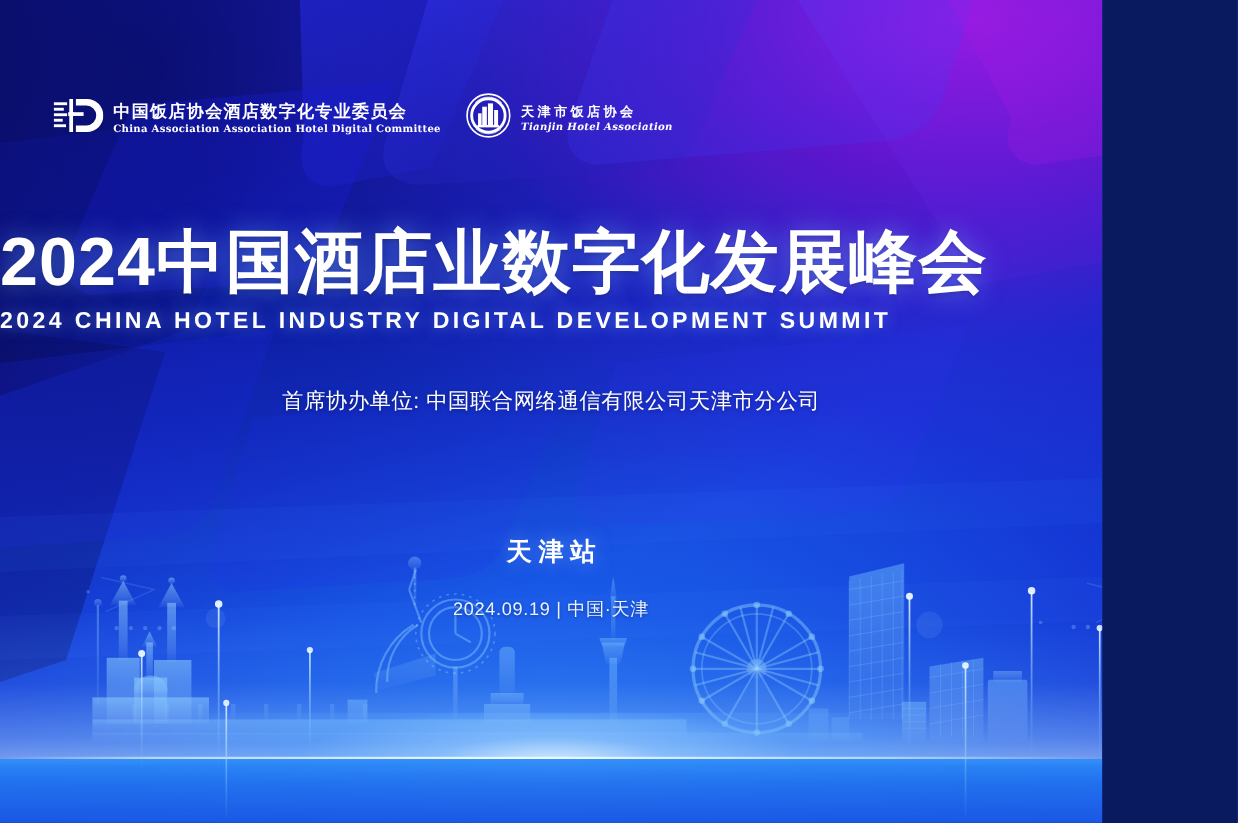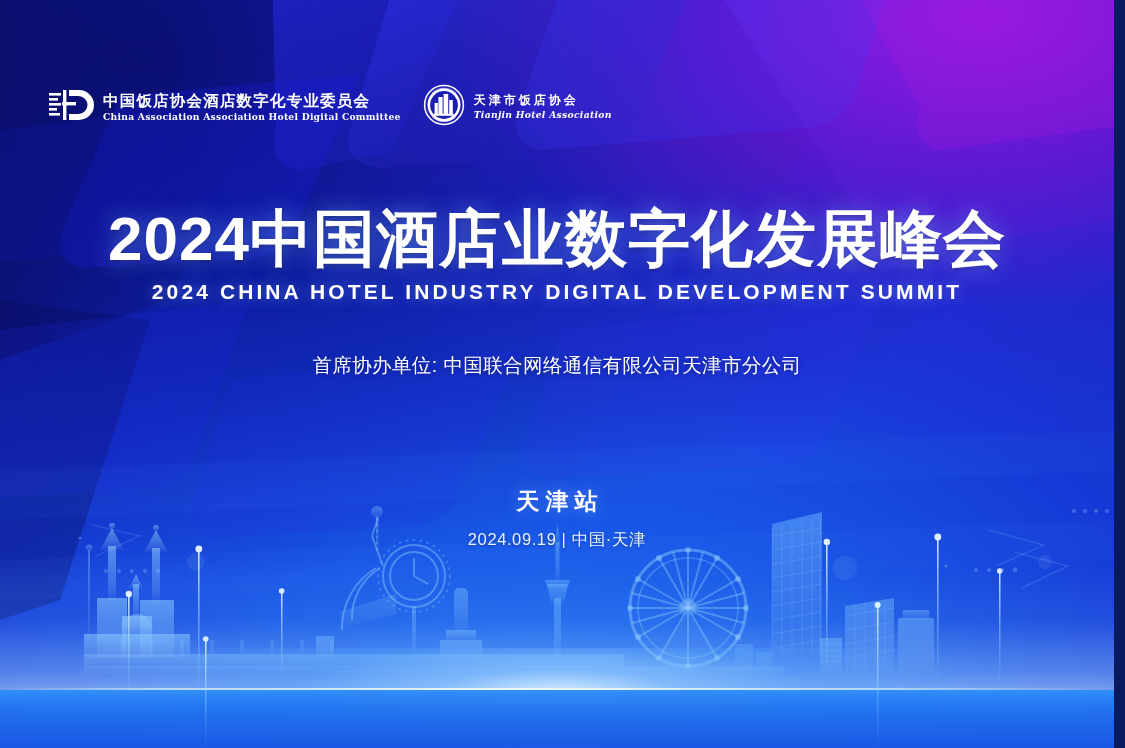--- a/index.html
+++ b/index.html
@@ -6,21 +6,21 @@
     margin: 0; padding: 0;
     background: #0a1a5e;
   }
   body {
     width: 1125px; height: 748px;
     overflow: hidden;
     font-family: "Liberation Sans", "DejaVu Sans", sans-serif;
   }
   #banner {
     position: relative;
-    width: 1114px; height: 748px;
+    width: 1002px; height: 748px;
     overflow: hidden;
     background: #1d4ed8;
   }
 
   
   .bg-base {
     position: absolute; inset: 0;
     background:
       radial-gradient(110% 90% at 88% 2%, rgba(170,20,225,0.95) 0%, rgba(120,18,215,0.72) 22%, rgba(58,30,215,0.30) 44%, rgba(20,30,190,0.0) 68%),
       radial-gradient(120% 100% at 12% 8%, rgba(8,12,105,0.92) 0%, rgba(10,18,140,0.55) 38%, rgba(15,30,190,0.0) 70%),
@@ -83,21 +83,20 @@
     letter-spacing: .25px; margin-top: 4px;
     font-family: "DejaVu Serif", "Liberation Serif", serif;
     white-space: nowrap;
   }
   .logo2 .logo-cn { font-size: 12px; letter-spacing: 3px; }
   .logo2 .logo-en { font-size: 9.2px; letter-spacing: .3px; font-style: italic; }
 
   
   .title-wrap {
     position: absolute; left: 0; right: 0; top: 206px;
-    text-align: center;
   }
   .title-cn {
     color: #ffffff;
     font-size: 62px;
     font-weight: 900;
     letter-spacing: 1px;
     line-height: 1.05;
     font-family: "Liberation Sans", "DejaVu Sans", sans-serif;
     text-shadow: 0 0 22px rgba(120,180,255,0.55), 0 2px 4px rgba(0,0,20,0.28);
     white-space: nowrap;
@@ -135,21 +134,21 @@
   }
   .station {
     color: #ffffff;
     font-size: 23px;
     font-weight: 700;
     letter-spacing: 6px;
     text-indent: 6px;
     text-shadow: 0 0 16px rgba(140,195,255,0.5);
   }
   .station-date {
-    margin-top: 12px;
+    margin-top: 26px;
     color: #eaf4ff;
     font-size: 16.5px;
     font-weight: 400;
     letter-spacing: .6px;
     text-shadow: 0 1px 3px rgba(4,10,60,0.4);
   }
 </style>
 </head>
 <body>
 

